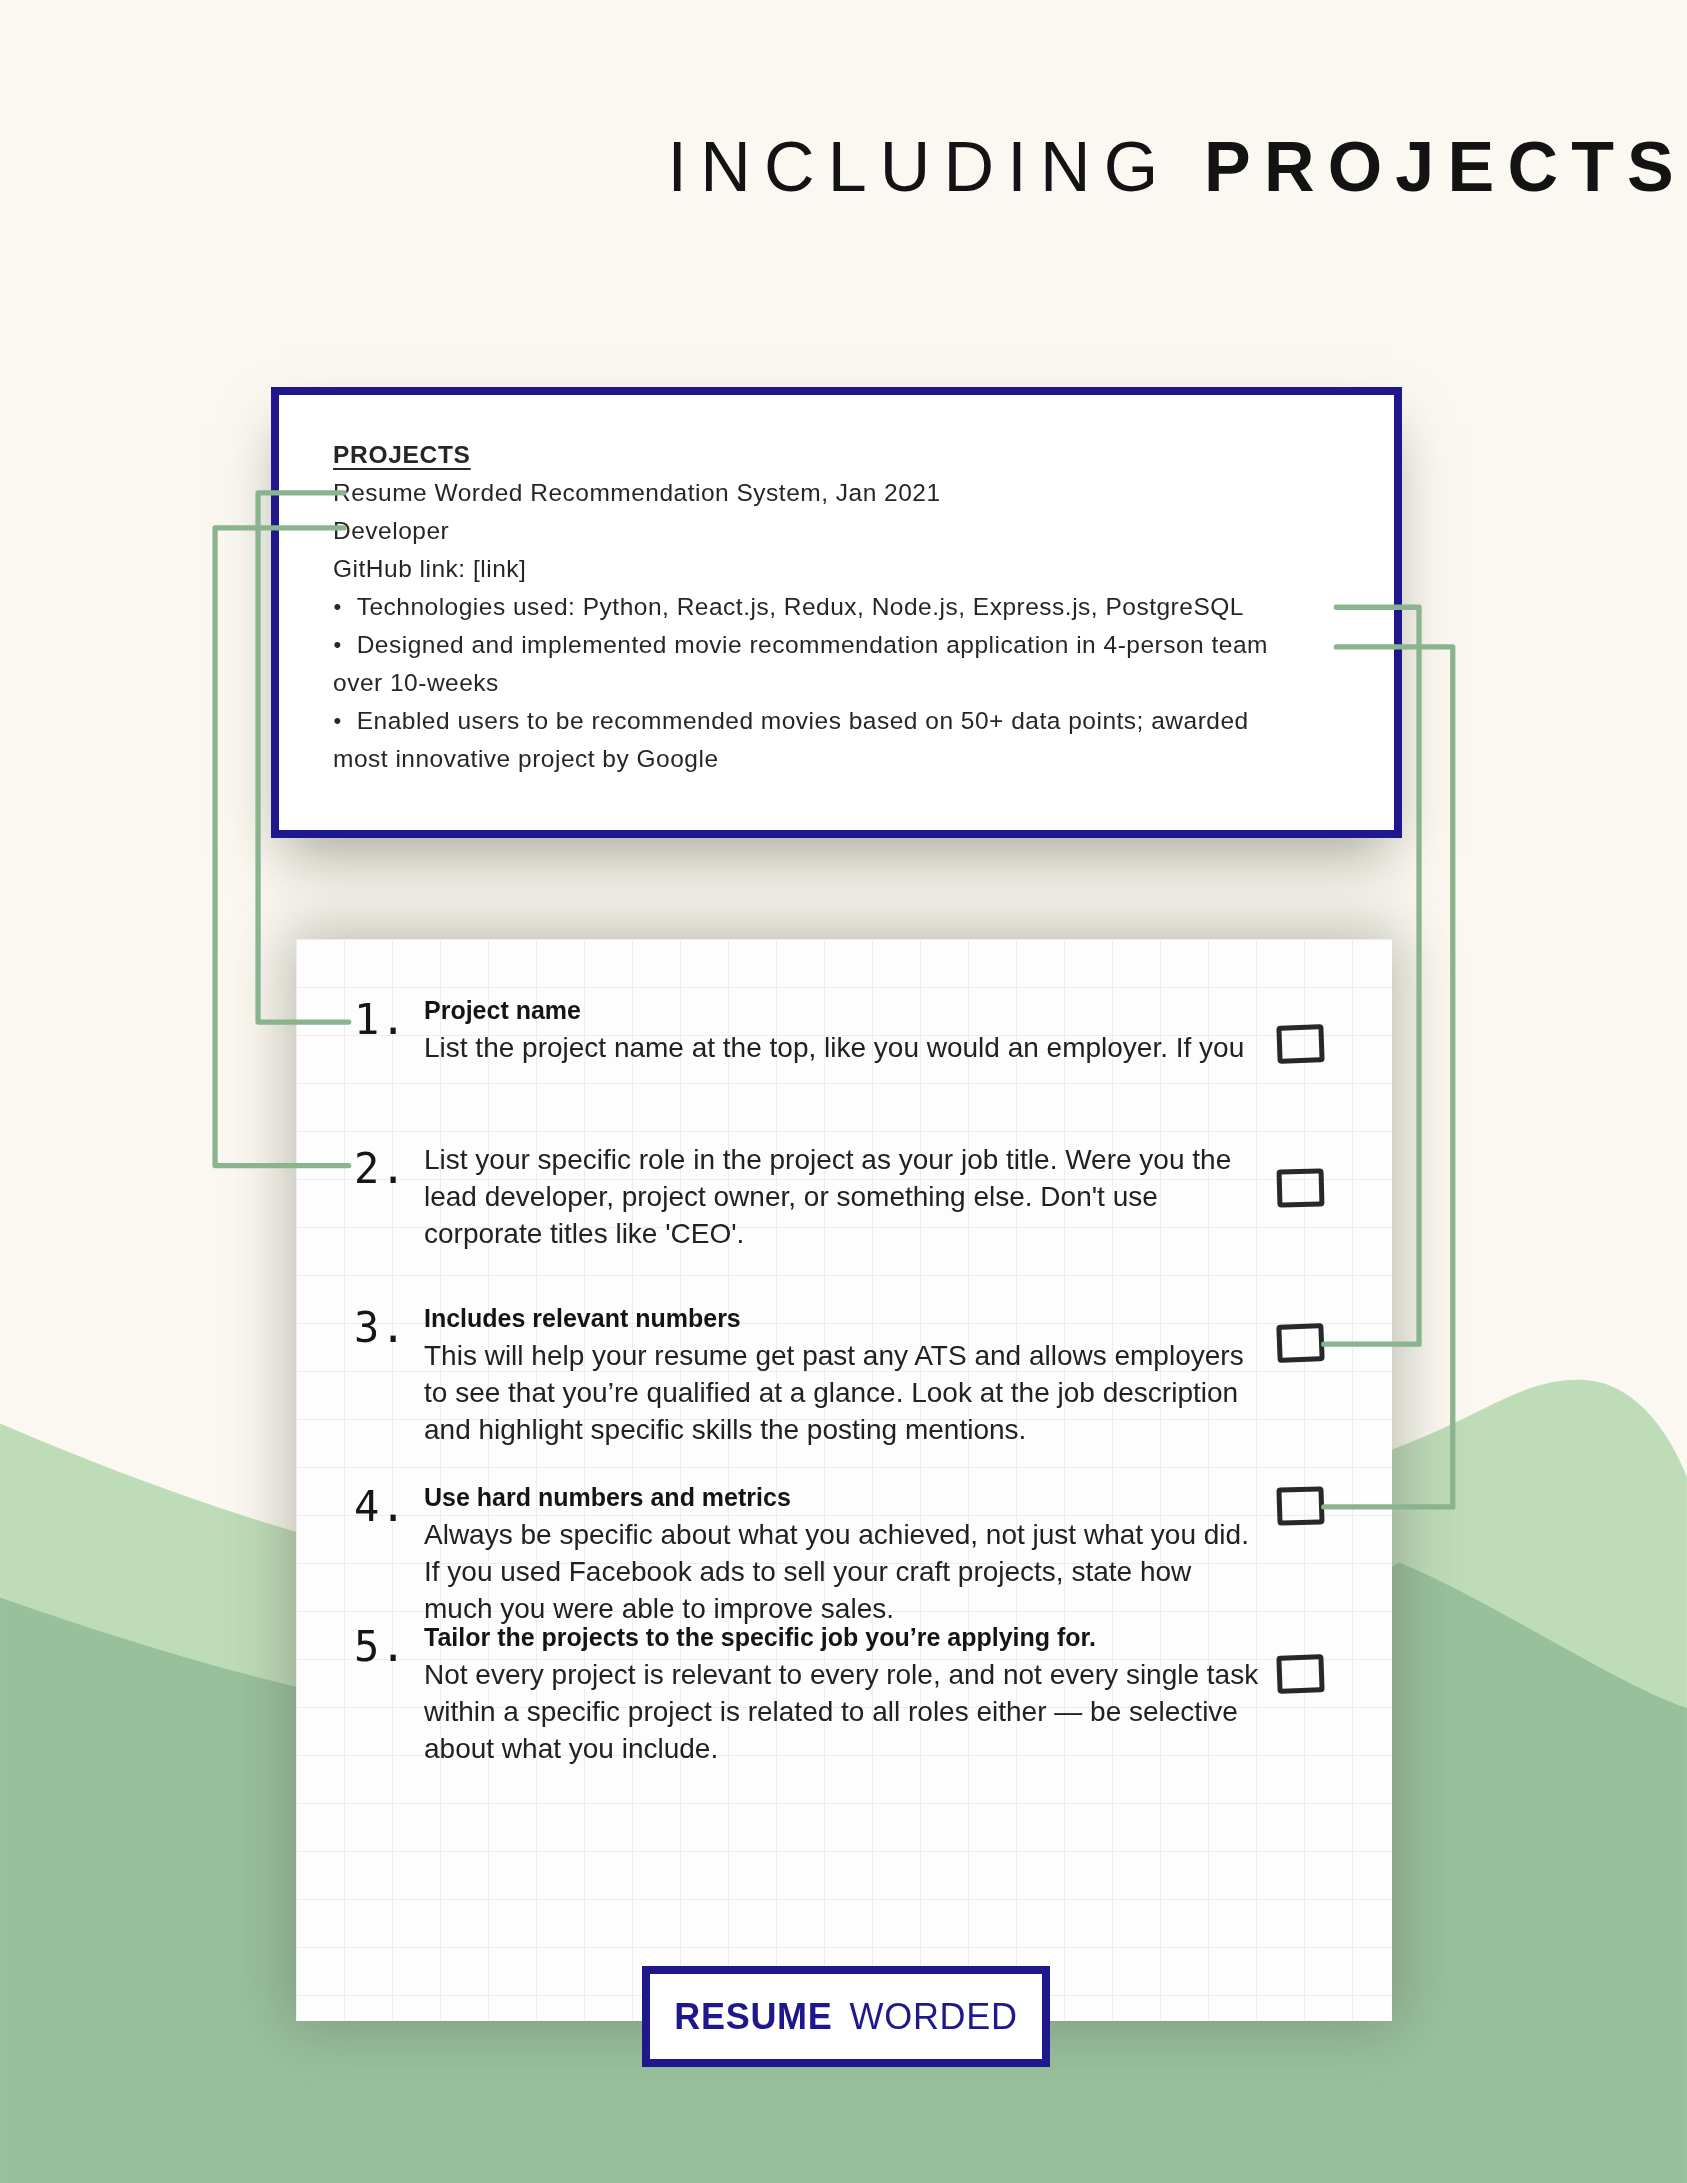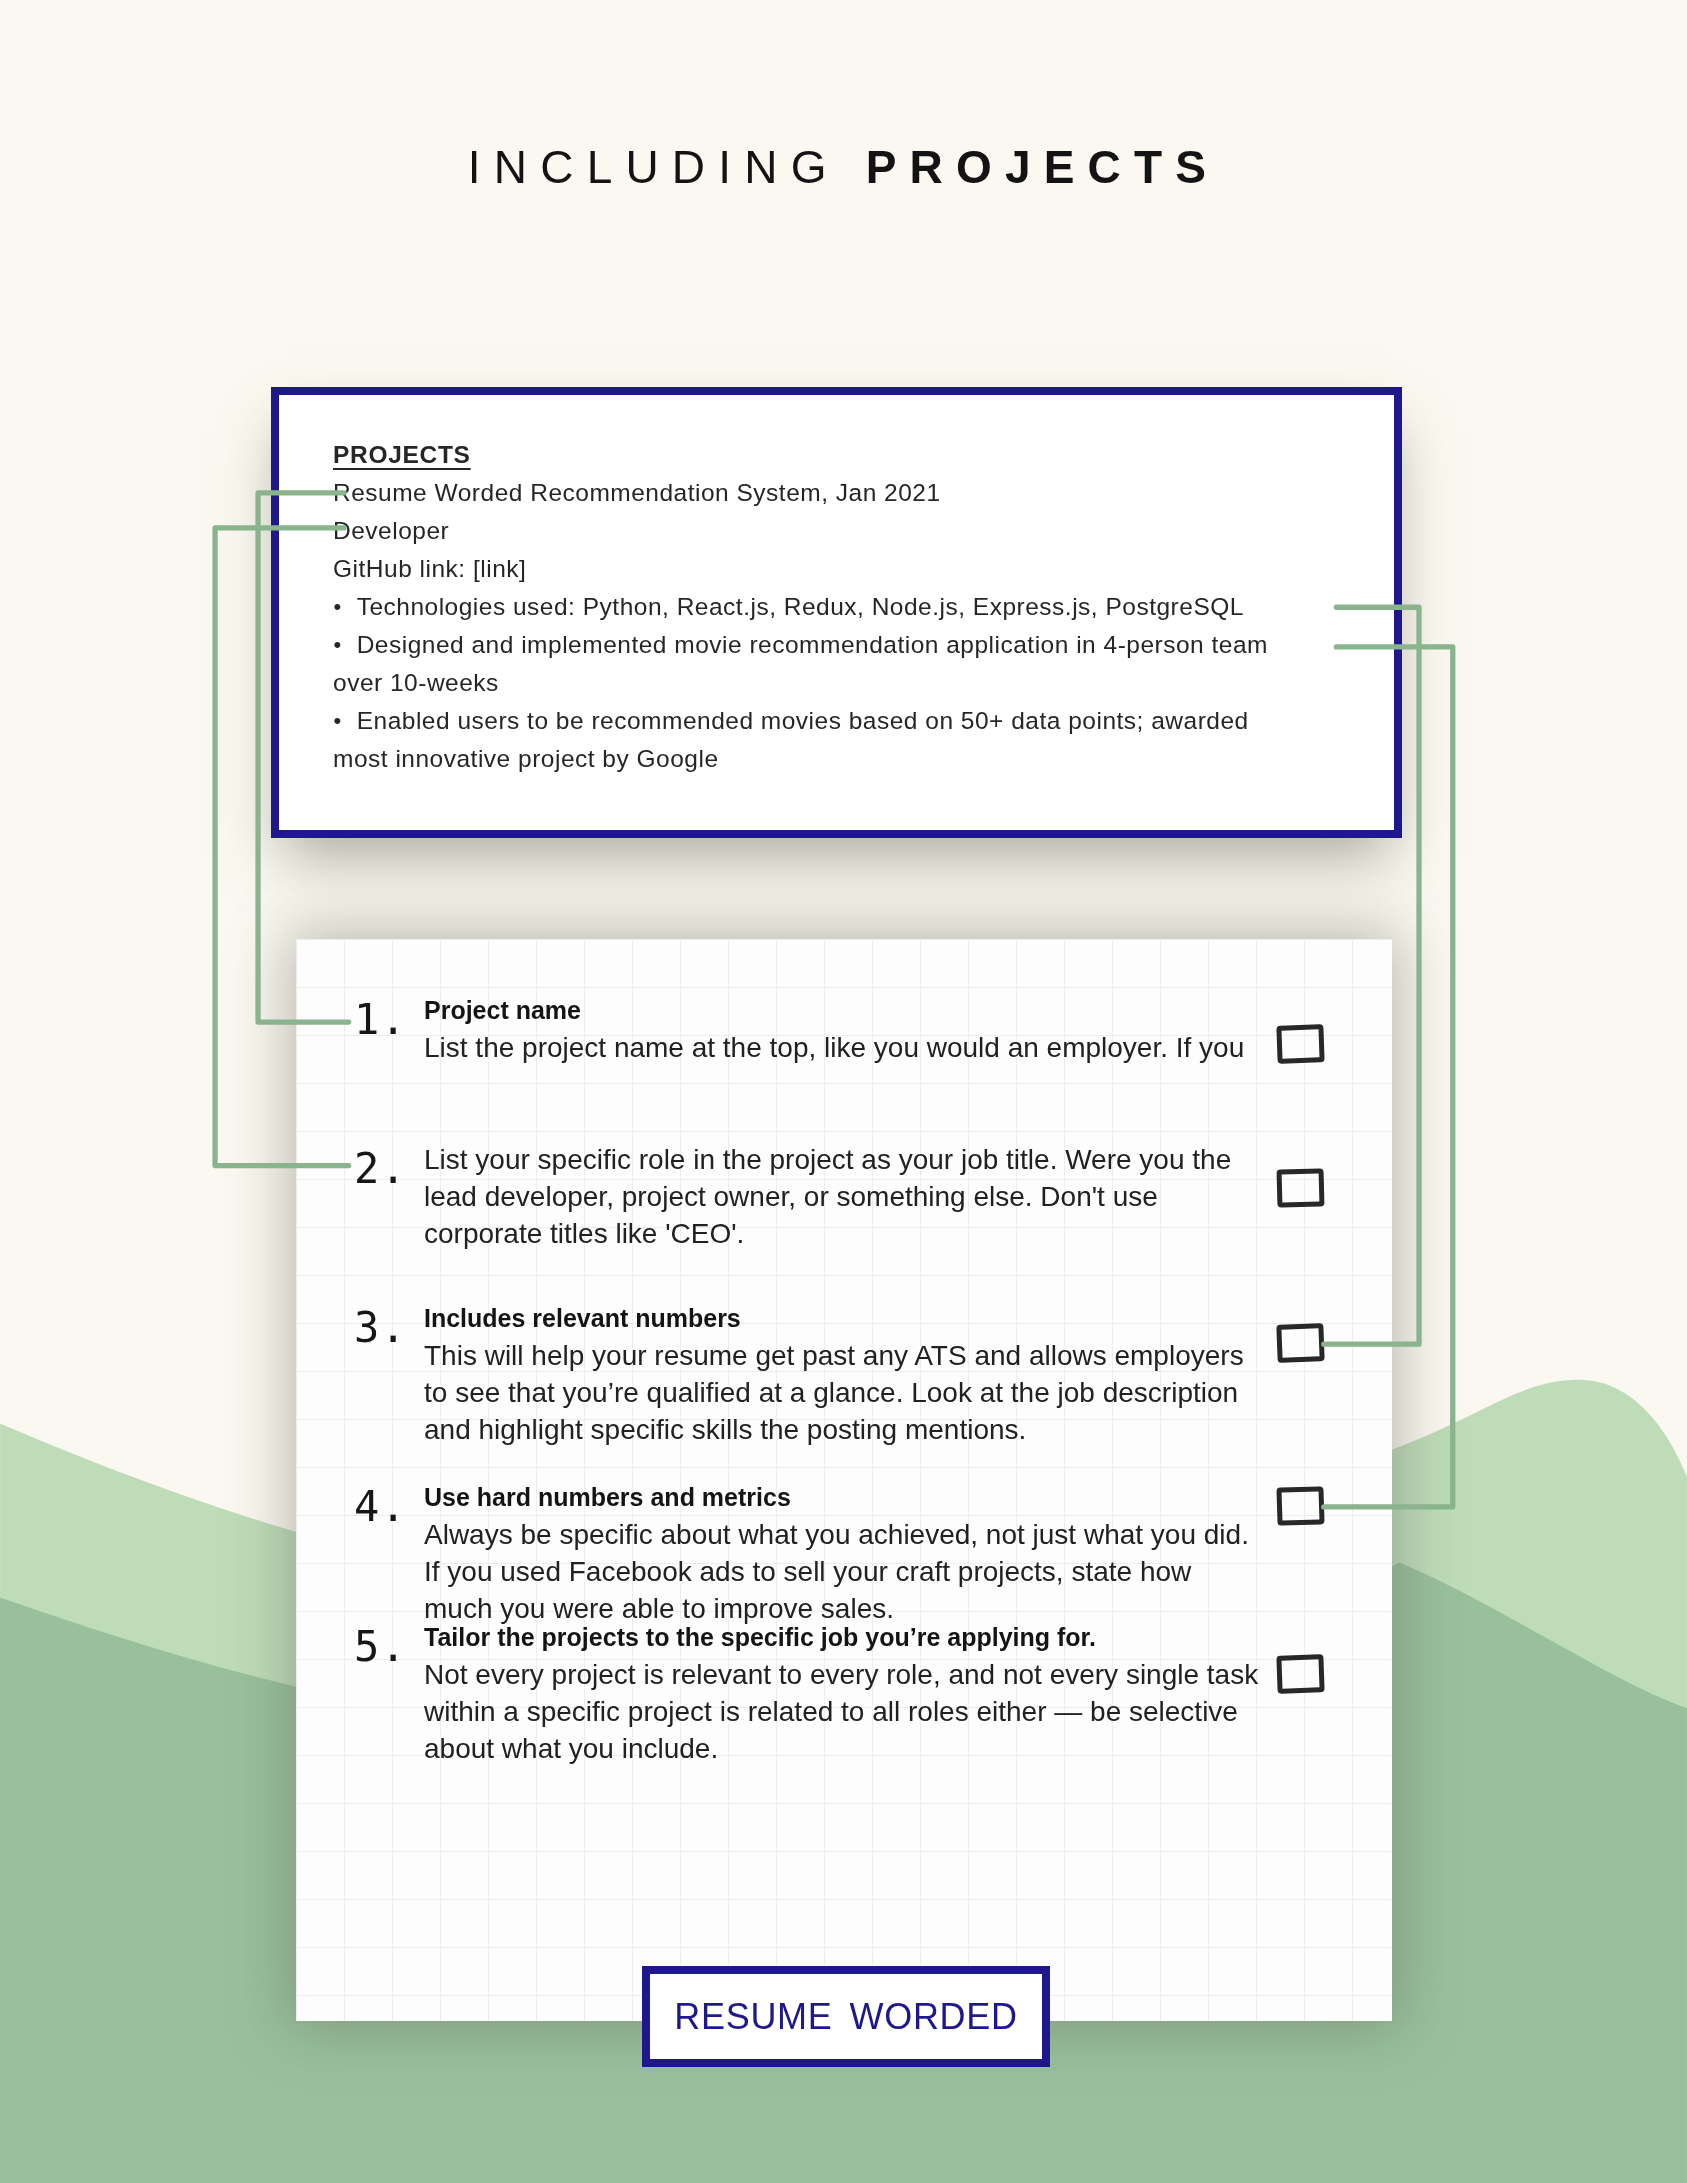--- a/index.html
+++ b/index.html
@@ -11,22 +11,22 @@
     font-family:"Liberation Sans", sans-serif;
     color:#1c1c1c;
   }
   svg.layer{position:absolute;left:0;top:0;width:1687px;height:2183px;}
   .waves{z-index:0;}
   .connectors{z-index:6;pointer-events:none;}
 
   
   .title{
     position:absolute;top:118px;left:0;width:100%;
-    text-align:center;z-index:2;
-    font-size:46px;line-height:99px;letter-spacing:13.2px;
+    text-align:right;z-index:2;
+    font-size:70px;line-height:99px;letter-spacing:13.2px;
     color:#131313;font-weight:400;
   }
   .title .hl{font-weight:700;}
 
   
   .resume-box{
     position:absolute;left:271px;top:387px;width:1131px;height:451px;
     box-sizing:border-box;border:8.6px solid var(--navy,#1f188c);
     background:#ffffff;z-index:3;
     padding:41px 36px 0 54px;
@@ -67,21 +67,21 @@
   }
 
   
   .logo{
     position:absolute;left:642px;top:1966px;width:408px;height:101px;
     box-sizing:border-box;border:8.6px solid var(--navy,#1f188c);
     background:#ffffff;z-index:3;
     display:flex;align-items:center;justify-content:center;
     font-size:36px;letter-spacing:0.7px;color:var(--navy,#1f188c);
   }
-  .logo .bold{font-weight:400;margin-right:17px;}
+  .logo .bold{font-weight:700;margin-right:17px;}
 </style>
 </head>
 <body>
 
 <div class="page">
 
   <svg class="layer waves" viewBox="0 0 2550 3300" aria-hidden="true">
     <path class="wave-light" d="M0,2152 C300,2280 700,2425 1200,2432 C1700,2440 1950,2250 2120,2185 C2250,2135 2305,2082 2395,2086 C2470,2090 2522,2162 2550,2232 L2550,3300 L0,3300 Z" fill="#bedcb8"></path>
     <path class="wave-dark" d="M0,2415 C300,2520 700,2642 1200,2642 C1700,2642 1985,2432 2115,2362 C2260,2422 2442,2546 2550,2582 L2550,3300 L0,3300 Z" fill="#98c19b"></path>
   </svg>

